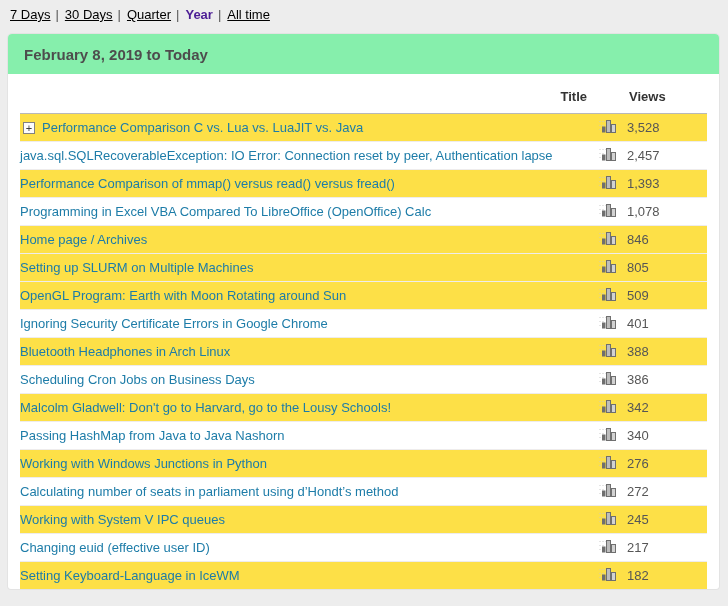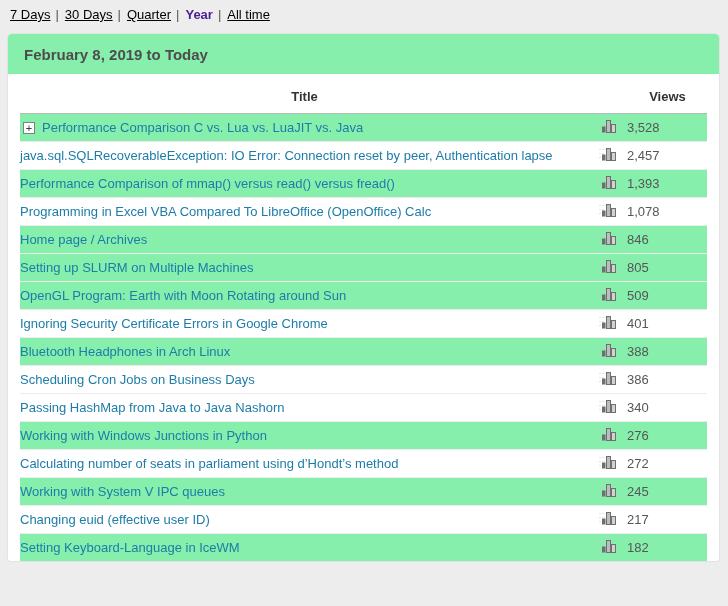--- a/index.html
+++ b/index.html
@@ -46,36 +46,36 @@
 
   
   table.report {
     width:100%;
     border-collapse:collapse;
     font-size:13px;
   }
   table.report thead th {
     font-weight:bold;
     color:#333;
-    text-align:center;
+    text-align:right;
     padding:15px 0 9px 2px;
     border-bottom:1px solid #b8b8b8;
   }
   table.report thead th.views-col {
-    text-align:center;
+    text-align:left;
     padding-right:1px;
   }
   table.report tbody td {
     padding:4px 0 5px;
     border-bottom:1px solid #eeecec;
     height:26px;
     vertical-align:middle;
   }
   table.report tbody tr:last-child td { border-bottom:none; }
-  table.report tbody tr.alt td { background:#86efac; }
+  table.report tbody tr.alt td { background:#fde047; }
   td.title-cell { padding-left:2px; }
   td.title-cell a {
     color:#1d7ca8;
     text-decoration:none;
     cursor:pointer;
   }
   td.icon-cell { width:40px; text-align:center; }
   td.views-cell {
     width:80px;
     text-align:left;
@@ -290,20 +290,38 @@
           <line x1="0.5" y1="7.5" x2="6" y2="7.5" stroke="#c9c9c9" stroke-width="1" stroke-dasharray="1,2"></line>
           <line x1="0.5" y1="11.5" x2="5" y2="11.5" stroke="#c9c9c9" stroke-width="1" stroke-dasharray="1,2"></line>
           <rect x="3" y="8.5" width="3.5" height="6" fill="#6f6f6f"></rect>
           <rect x="7.5" y="2.5" width="4" height="12" fill="#bdbdbd" stroke="#6f6f6f" stroke-width="1"></rect>
           <rect x="12.5" y="6.5" width="4" height="8" fill="#d2d2d2" stroke="#6f6f6f" stroke-width="1"></rect>
         </svg>
       </span>
     </td>
     <td class="views-cell">386</td>
   </tr>
+          <tr class="alt">
+    <td class="title-cell">
+      <a>Malcolm Gladwell: Don't go to Harvard, go to the Lousy Schools!</a>
+    </td>
+    <td class="icon-cell">
+      <span class="spark-icon">
+        <svg width="17" height="15" viewBox="0 0 17 15">
+          <line x1="0.5" y1="3.5" x2="7" y2="3.5" stroke="#c9c9c9" stroke-width="1" stroke-dasharray="1,2"></line>
+          <line x1="0.5" y1="7.5" x2="6" y2="7.5" stroke="#c9c9c9" stroke-width="1" stroke-dasharray="1,2"></line>
+          <line x1="0.5" y1="11.5" x2="5" y2="11.5" stroke="#c9c9c9" stroke-width="1" stroke-dasharray="1,2"></line>
+          <rect x="3" y="8.5" width="3.5" height="6" fill="#6f6f6f"></rect>
+          <rect x="7.5" y="2.5" width="4" height="12" fill="#bdbdbd" stroke="#6f6f6f" stroke-width="1"></rect>
+          <rect x="12.5" y="6.5" width="4" height="8" fill="#d2d2d2" stroke="#6f6f6f" stroke-width="1"></rect>
+        </svg>
+      </span>
+    </td>
+    <td class="views-cell">342</td>
+  </tr>
           <tr>
     <td class="title-cell">
       <a>Passing HashMap from Java to Java Nashorn</a>
     </td>
     <td class="icon-cell">
       <span class="spark-icon">
         <svg width="17" height="15" viewBox="0 0 17 15">
           <line x1="0.5" y1="3.5" x2="7" y2="3.5" stroke="#c9c9c9" stroke-width="1" stroke-dasharray="1,2"></line>
           <line x1="0.5" y1="7.5" x2="6" y2="7.5" stroke="#c9c9c9" stroke-width="1" stroke-dasharray="1,2"></line>
           <line x1="0.5" y1="11.5" x2="5" y2="11.5" stroke="#c9c9c9" stroke-width="1" stroke-dasharray="1,2"></line>

